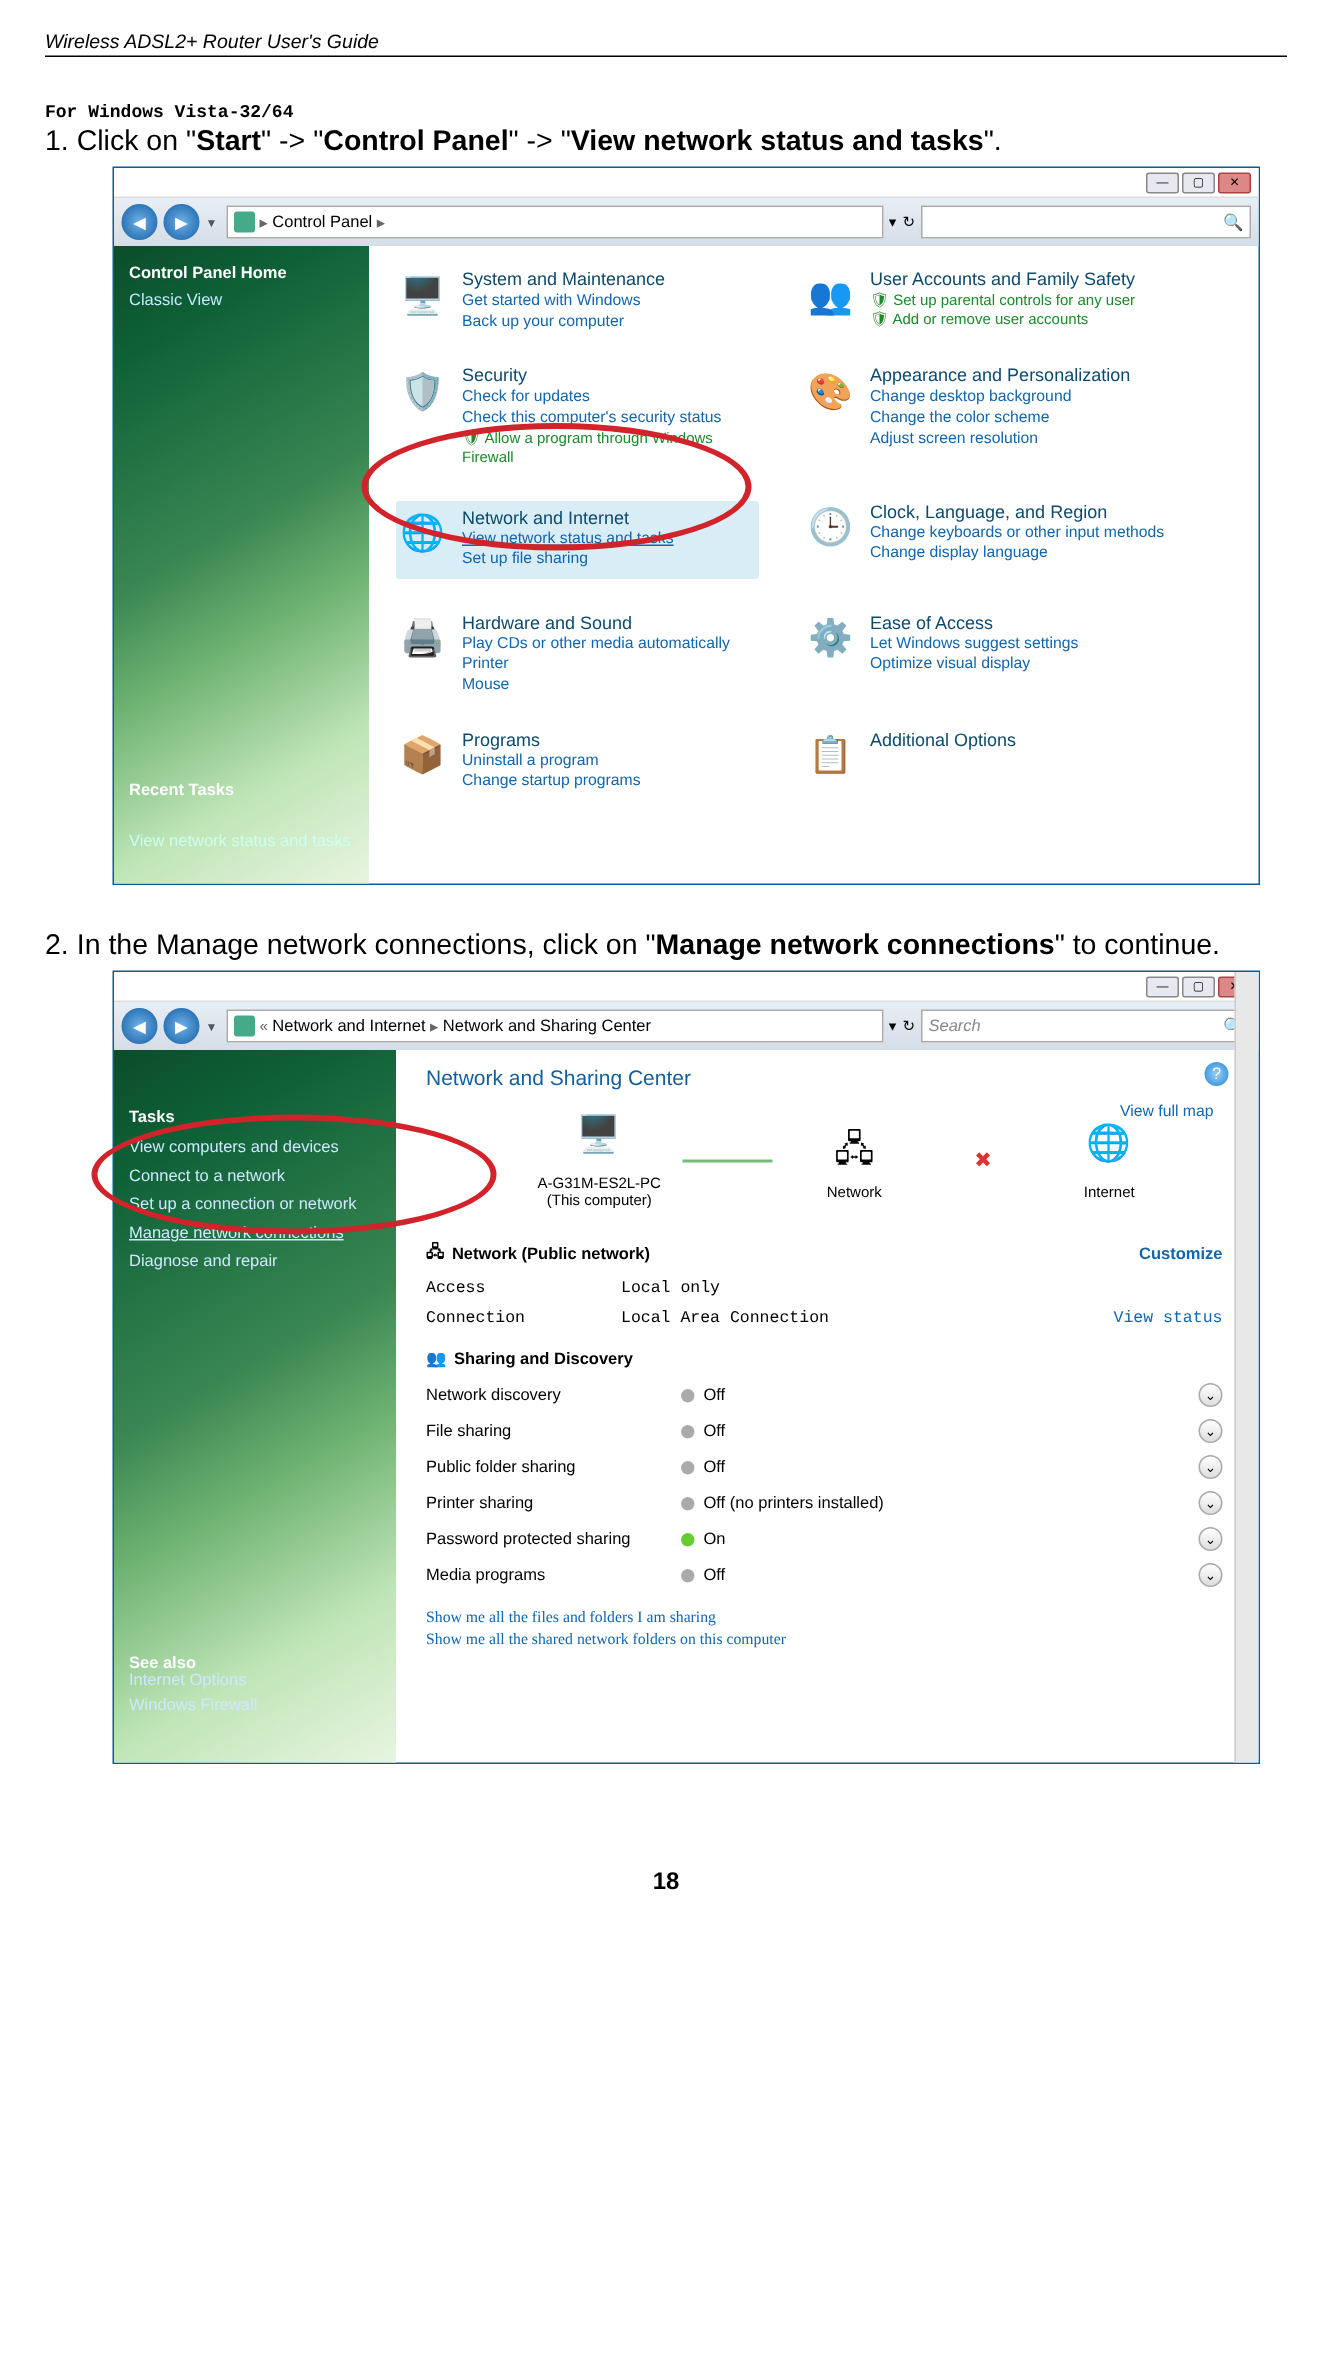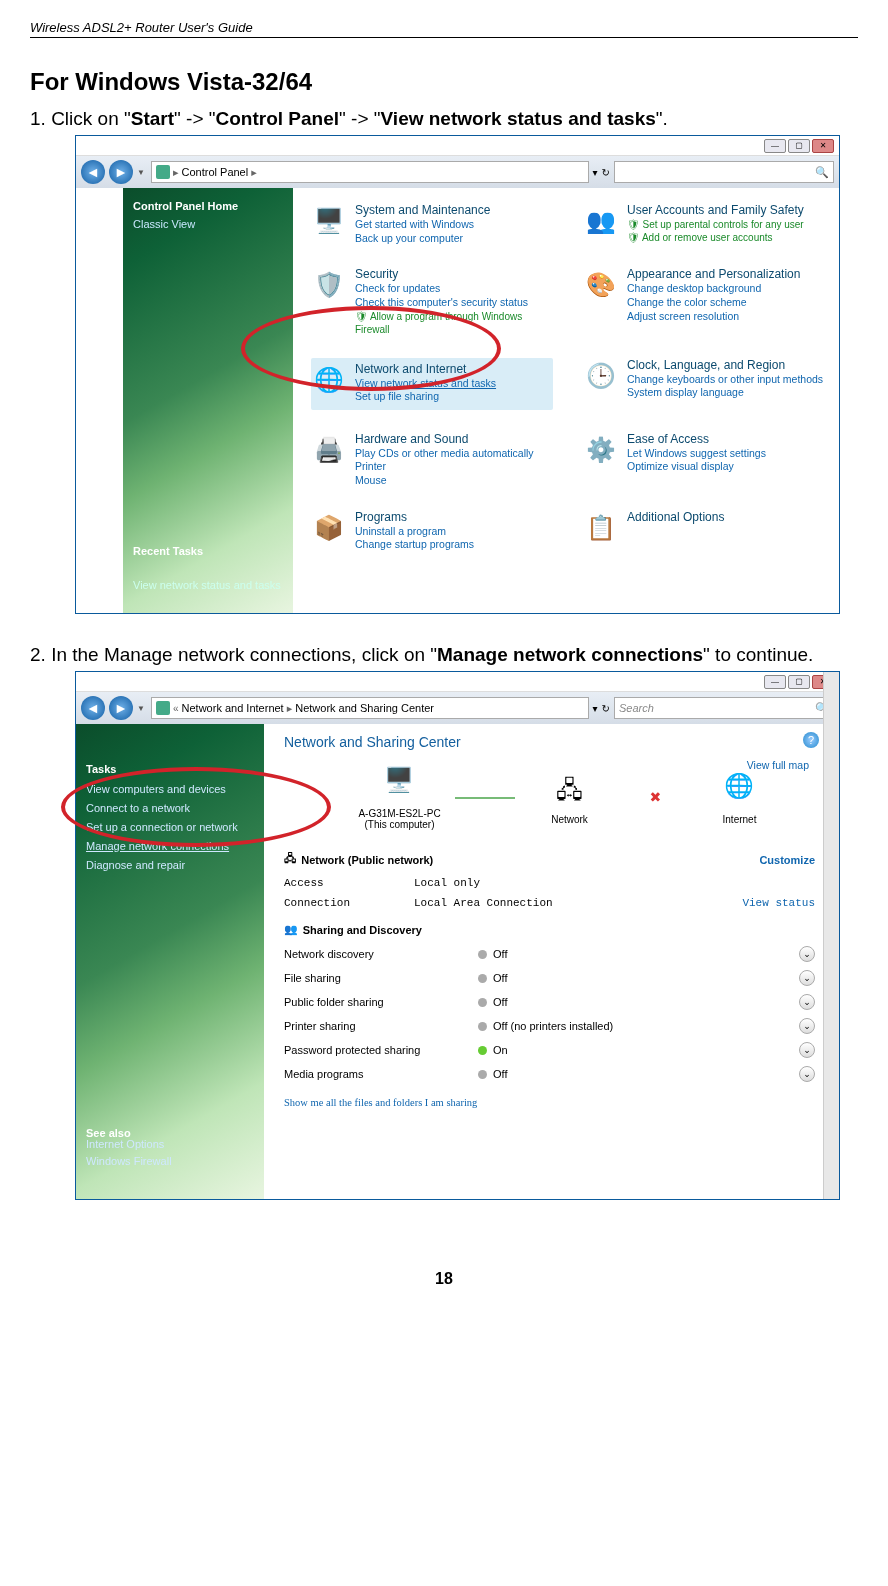--- a/index.html
+++ b/index.html
@@ -11,23 +11,24 @@
       padding: 20px 30px;
     }
     .header-title {
       font-size: 13px;
       font-style: italic;
       border-bottom: 1px solid #000;
       padding-bottom: 2px;
       margin-bottom: 30px;
     }
     .section-heading {
-      font-size: 24px;
+      font-size: 12px;
       font-weight: bold;
-      margin-bottom: 12px;
+      margin-bottom: 2px;
+      font-family: Liberation Mono, monospace;
     }
     .step-text {
       font-size: 19px;
       margin-bottom: 5px;
       text-align: justify;
     }
     .step-text strong { font-weight: bold; }
     .step-indent {
       padding-left: 28px;
       text-indent: -28px;
@@ -111,21 +112,20 @@
     }
     .searchbox .mag { color:#3a76c2; margin-left:auto; font-style:normal;}
     .cp-body { display: flex; height: 425px; }
     .sidebar {
       width: 170px;
       background: linear-gradient(150deg, #0b4d2b 0%, #0e6137 15%, #3a8753 45%, #6fb372 60%, #bfe5b7 80%, #e8f5e0 100%);
       padding: 12px 10px;
       color: #fff;
       font-size: 11px;
       position:relative;
-      margin-left:47px;
     }
     .sidebar-heading { font-weight: bold; font-size: 11px; margin-bottom: 6px; }
     .sidebar-link { color: #c9e8ff; margin-bottom: 6px; }
     .recent-heading { position:absolute; bottom:56px; left:10px; font-weight:bold; color:#fff;}
     .recent-link { position:absolute; bottom:22px; left:10px; color:#cfe;}
     .main-pane { flex:1; padding: 15px 10px 10px 18px; position:relative; }
     .categories { display: flex; flex-wrap: wrap; gap: 10px 30px; }
     .cat { display:flex; gap:8px; width: 242px; margin-bottom:12px;}
     .cat-icon { width: 36px; height: 36px; flex-shrink:0; display:flex; align-items:center; justify-content:center; }
     .cat-text { font-size: 11px; }
@@ -169,21 +169,21 @@
     .map-link.fail { background:transparent; position:relative;}
     .map-link.fail::after { content:'✖'; position:absolute; color:#d33; top:-8px; left:25px; font-size:14px;}
     .net-summary { margin-bottom:10px; }
     .ns-row { display:flex; padding: 4px 0; font-size:11px;font-family:Liberation Mono, monospace;}
     .ns-label { width: 130px;}
     .ns-val { flex:1;}
     .ns-link { color:#1066af; margin-left:auto; padding-right:10px;}
     .ns-header { font-weight:bold; margin-bottom:4px; display:flex; align-items:center; gap:5px;}
     .sharing-header { font-weight:bold; margin:8px 0 6px; display:flex; align-items:center; gap:5px;}
     .share-row { display:flex; align-items:center; padding: 4px 0; border-bottom: none;}
-    .share-label { width:194px;}
+    .share-label { width:170px;}
     .bullet { width:9px; height:9px; border-radius:50%; display:inline-block; margin-right:6px; }
     .bullet.off { background:#aaa;}
     .bullet.on { background:#6c3;}
     .expand-btn { margin-left:auto; margin-right:10px; width:16px; height:16px; border:1px solid #aaa; border-radius:50%; background:linear-gradient(#fff,#ddd); font-size:9px; display:flex; align-items:center; justify-content:center;}
     .bottom-links { margin-top:10px;}
     .bottom-links a { color:#1066af; display:block; font-size:10.5px; line-height:1.4;font-family:Liberation Serif, serif;}
     .scroll-track { position:absolute; right:0; top:0; bottom:0; width:16px; background:#e8e8e8; border-left:1px solid #ccc;}
     .highlight-ring2 {
       position: absolute;
       border: 4px solid #d2232a;
@@ -281,21 +281,21 @@
             <div class="cat-title">Network and Internet</div>
             <span class="cat-link" style="text-decoration:underline">View network status and tasks</span>
             <span class="cat-link">Set up file sharing</span>
           </div>
         </div>
         <div class="cat">
           <div class="cat-icon small-icon">🕒</div>
           <div class="cat-text">
             <div class="cat-title">Clock, Language, and Region</div>
             <span class="cat-link">Change keyboards or other input methods</span>
-            <span class="cat-link">System display language</span>
+            <span class="cat-link">Change display language</span>
           </div>
         </div>
         <div class="cat">
           <div class="cat-icon small-icon">🖨️</div>
           <div class="cat-text">
             <div class="cat-title">Hardware and Sound</div>
             <span class="cat-link">Play CDs or other media automatically</span>
             <span class="cat-link">Printer</span>
             <span class="cat-link">Mouse</span>
           </div>
@@ -441,19 +441,20 @@
         <div class="expand-btn">⌄</div>
       </div>
       <div class="share-row">
         <div class="share-label">Media programs</div>
         <span class="bullet off"></span>
         <span>Off</span>
         <div class="expand-btn">⌄</div>
       </div>
       <div class="bottom-links">
         <a>Show me all the files and folders I am sharing</a>
+        <a>Show me all the shared network folders on this computer</a>
       </div>
     </div>
     <div class="scroll-track"></div>
   </div>
 </div>
 
 <div class="page-num">18</div>
 
 </body></html>

